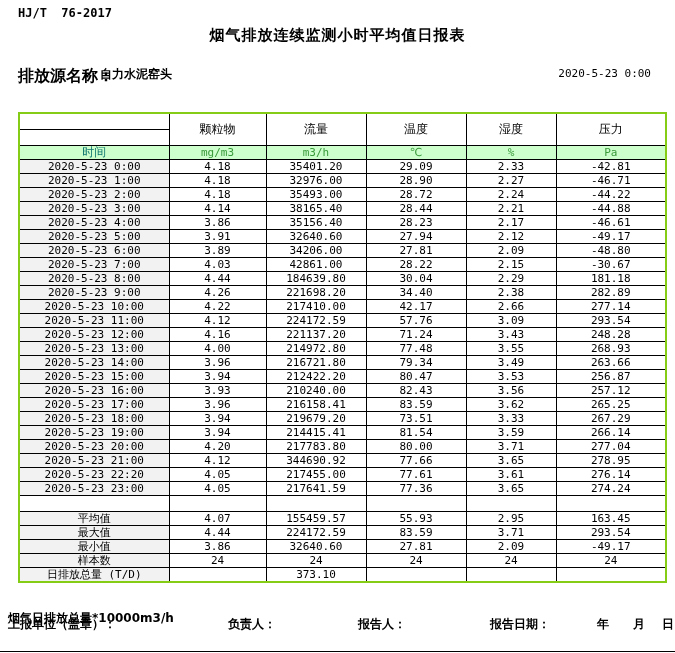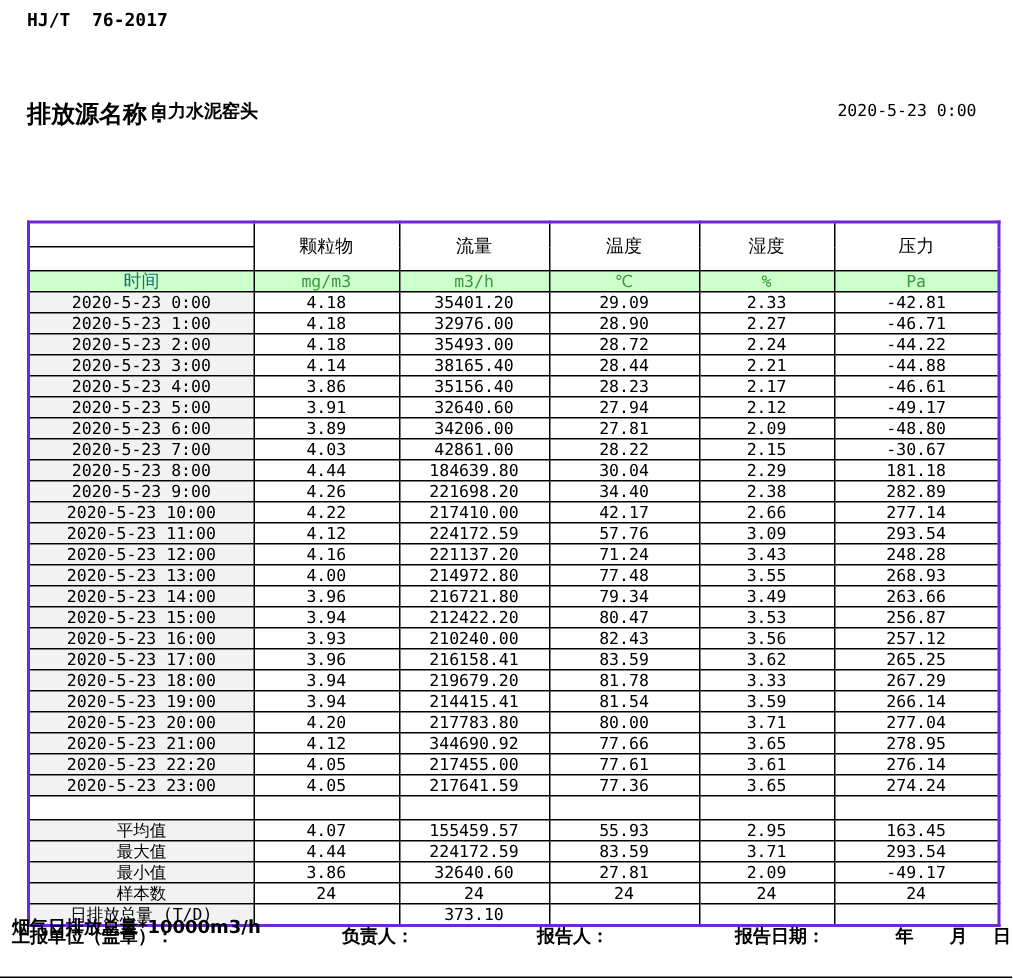--- a/index.html
+++ b/index.html
@@ -25,25 +25,24 @@
   .source-name  { position: absolute; left: 100px; top: 66px; font-size: 12px; font-weight: bold; }
   .report-datetime {
     position: absolute; right: 24px; top: 67px; font-size: 11px;
     font-family: "DejaVu Sans Mono", "DejaVu Sans", monospace;
   }
 
   table.report {
     position: absolute; left: 18px; top: 112px;
     width: 647px;
     border-collapse: collapse;
-    border: 2px solid #6d28d9;
+    border: 2px solid #84cc16;
     table-layout: fixed;
     font-size: 11px;
     font-family: "DejaVu Sans Mono", "DejaVu Sans", monospace;
-    margin-top: 35px;
   }
   table.report td, table.report th {
     border: 1px solid #000;
     height: 13px;
     line-height: 13px;
     padding: 0 2px;
     text-align: center;
     vertical-align: middle;
     font-weight: normal;
     white-space: nowrap;
@@ -74,20 +73,21 @@
     position: absolute; left: 0; right: 0; bottom: 1px;
     border-top: 1px solid #000; height: 0;
   }
 </style>
 </head>
 <body>
 
 <div class="doc" data-name="daily-report-page">
 
   <div class="standard" data-name="standard-code">HJ/T  76-2017</div>
+  <div class="title" data-name="page-title">烟气排放连续监测小时平均值日报表</div>
 
   <div class="source-label" data-name="source-name-label">排放源名称：</div>
   <div class="source-name" data-name="source-name-value">自力水泥窑头</div>
   <div class="report-datetime" data-name="report-datetime">2020-5-23 0:00</div>
 
   <table class="report" data-name="monitoring-table">
     <colgroup>
       <col style="width:150px">
       <col style="width:97px">
       <col style="width:100px">
@@ -258,21 +258,21 @@
           <td data-name="value-cell">3.96</td>
           <td data-name="value-cell">216158.41</td>
           <td data-name="value-cell">83.59</td>
           <td data-name="value-cell">3.62</td>
           <td data-name="value-cell">265.25</td>
         </tr>
         <tr data-name="table-row">
           <td data-name="time-cell" class="rowlabel">2020-5-23 18:00</td>
           <td data-name="value-cell">3.94</td>
           <td data-name="value-cell">219679.20</td>
-          <td data-name="value-cell">81.78</td>
+          <td data-name="value-cell">73.51</td>
           <td data-name="value-cell">3.33</td>
           <td data-name="value-cell">267.29</td>
         </tr>
         <tr data-name="table-row">
           <td data-name="time-cell" class="rowlabel">2020-5-23 19:00</td>
           <td data-name="value-cell">3.94</td>
           <td data-name="value-cell">214415.41</td>
           <td data-name="value-cell">81.54</td>
           <td data-name="value-cell">3.59</td>
           <td data-name="value-cell">266.14</td>

